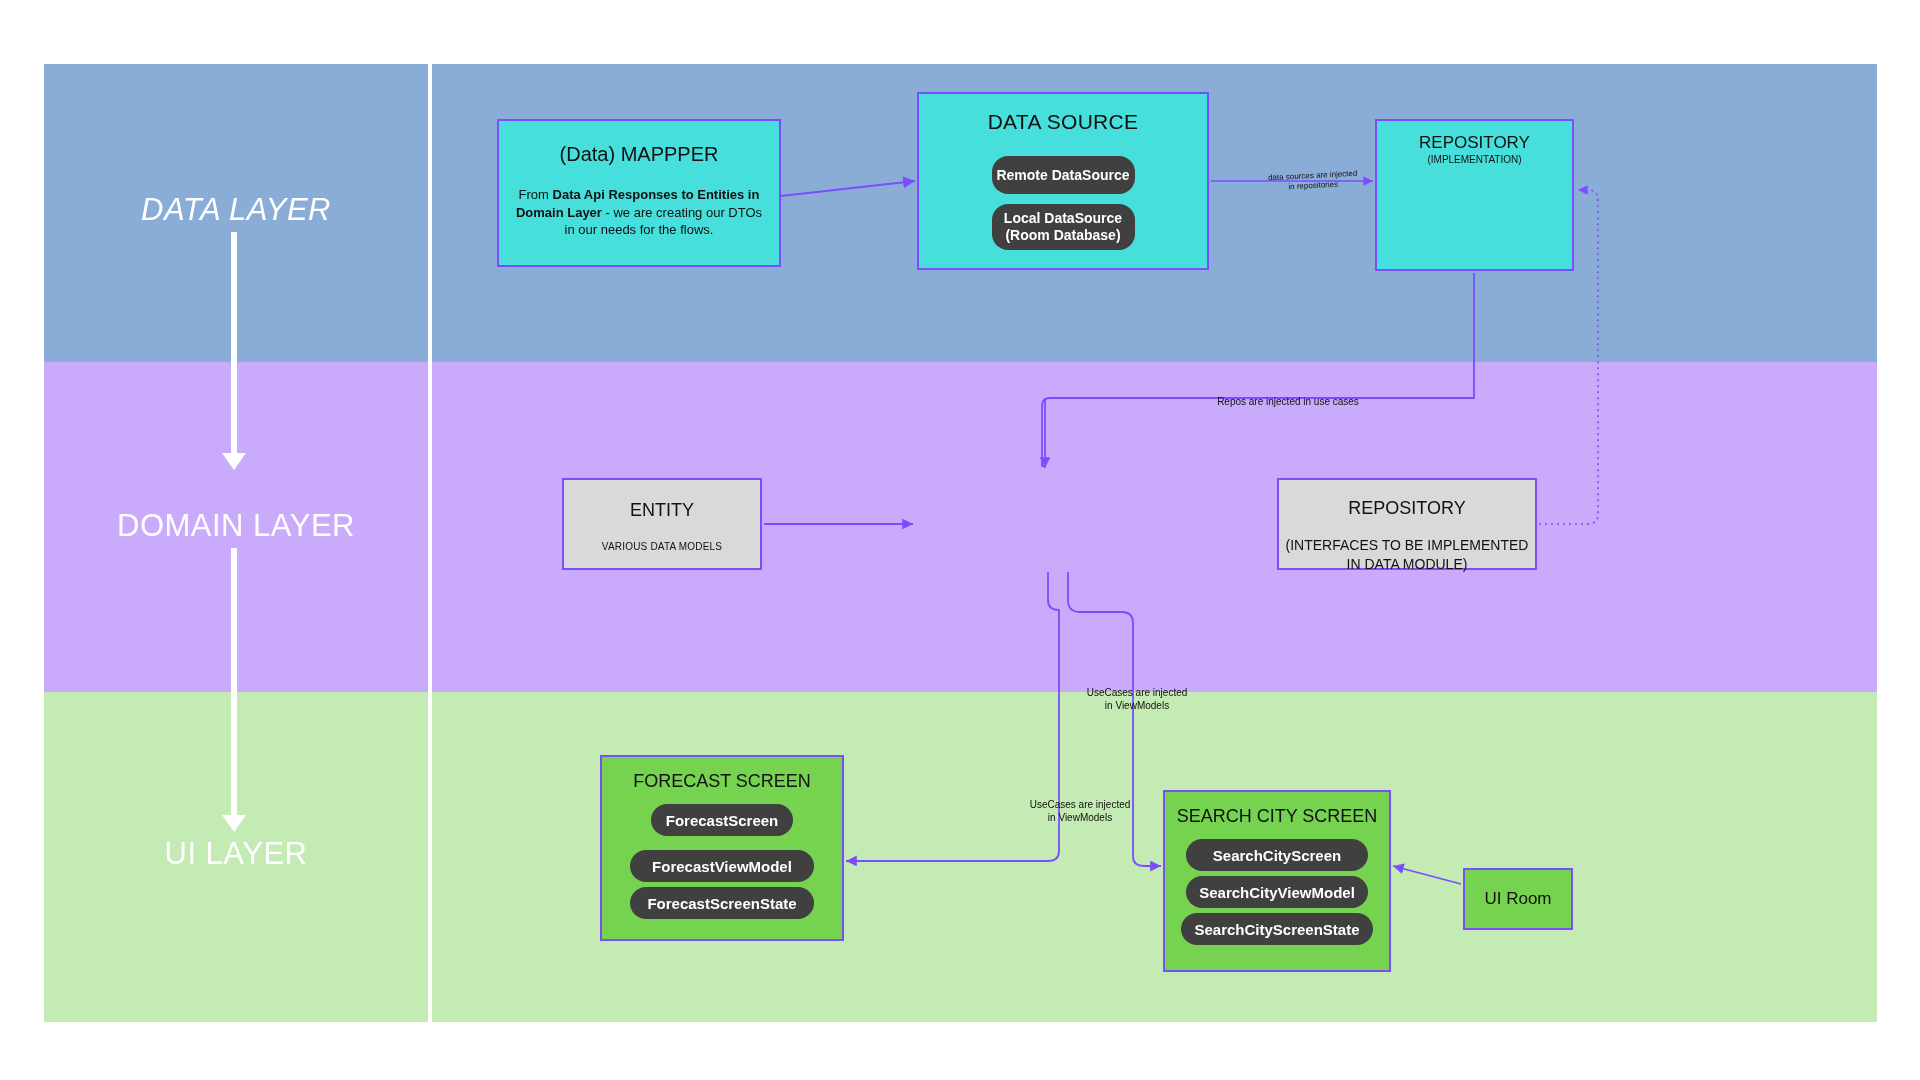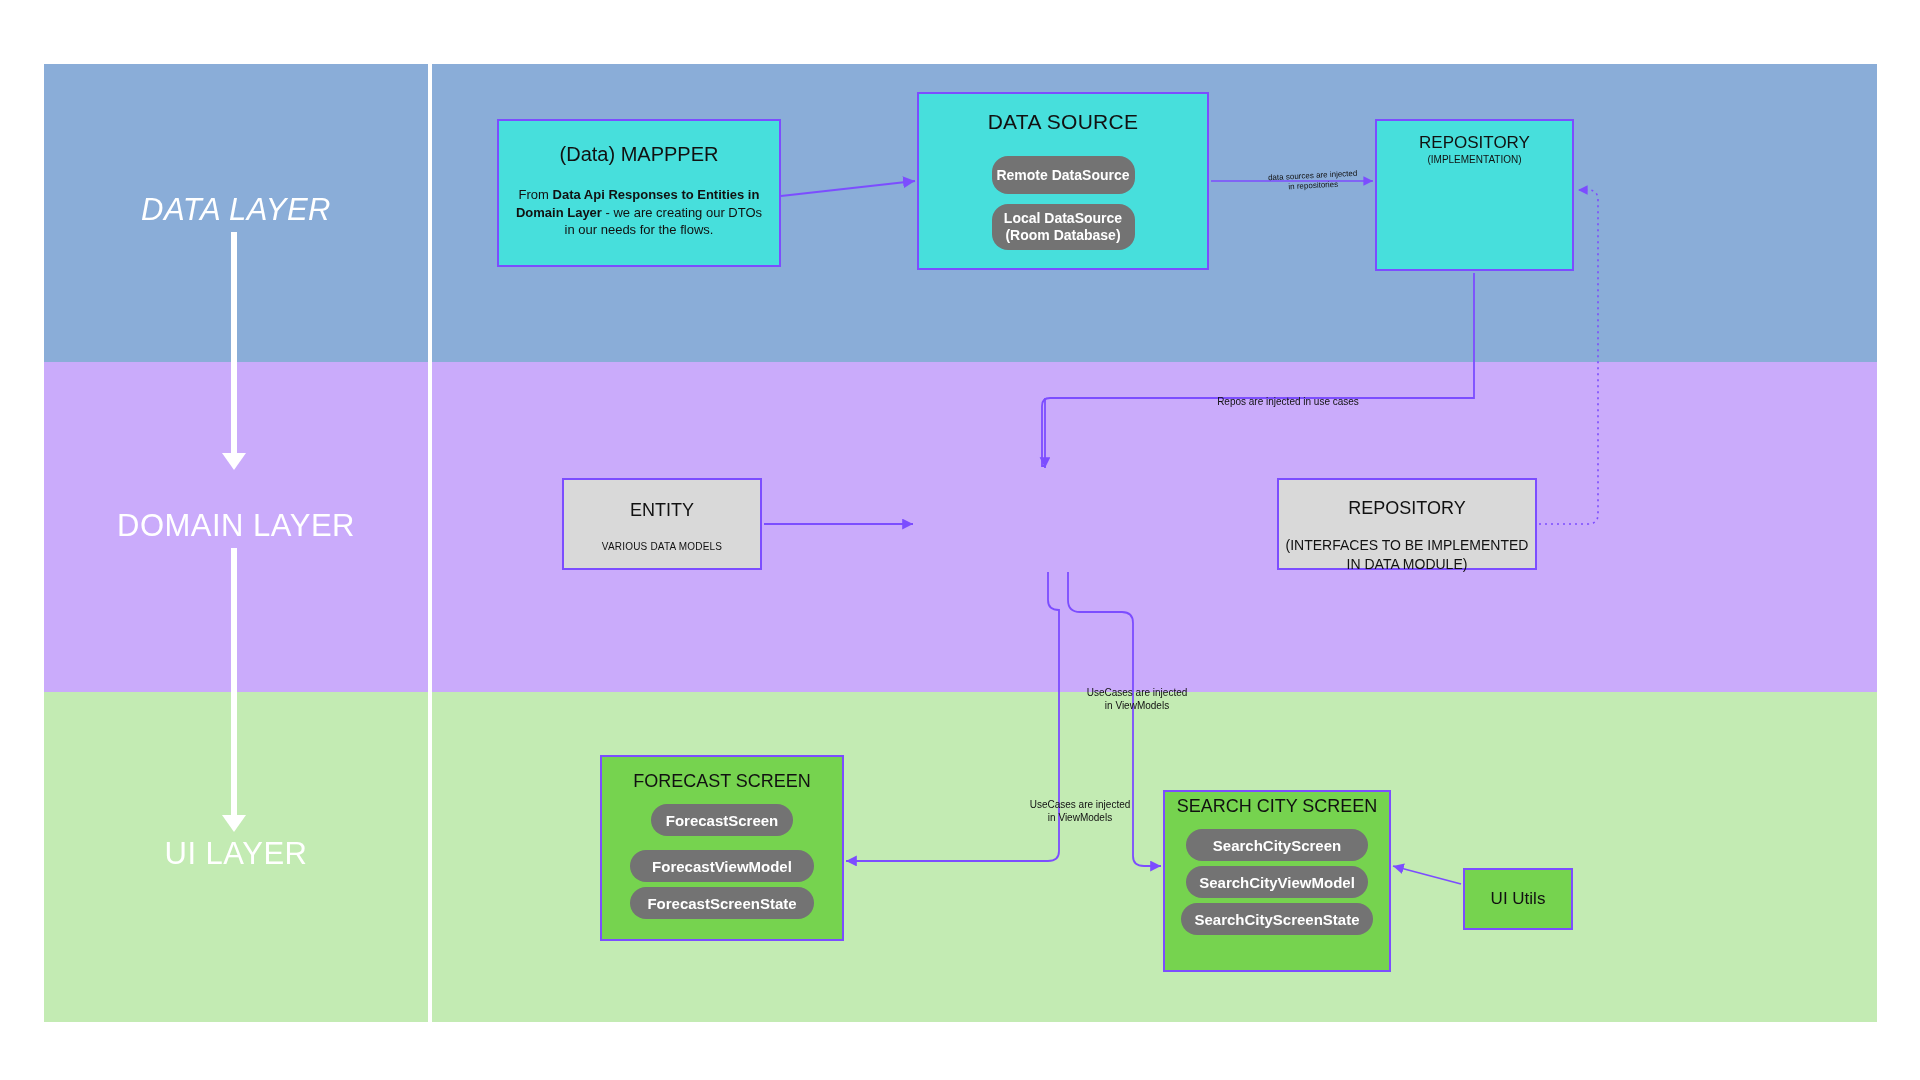--- a/index.html
+++ b/index.html
@@ -48,21 +48,21 @@
   #mapper{left:497px;top:119px;width:284px;height:148px;padding-top:22px;}
   #mapper .title{font-size:20px;}
   #mapper .desc{margin-top:20px;font-size:13px;line-height:1.35;text-align:center;
                 width:252px;color:#111;}
   #mapper .desc b{font-weight:700;}
 
   
   #datasource{left:917px;top:92px;width:292px;height:178px;padding-top:16px;}
   #datasource .title{font-size:21px;letter-spacing:.3px;}
 
-  .pill{background:#737373;color:#fff;border-radius:16px;font-weight:700;
+  .pill{background:#404040;color:#fff;border-radius:16px;font-weight:700;
         display:flex;align-items:center;justify-content:center;text-align:center;}
   #ds-remote{margin-top:22px;width:143px;height:38px;font-size:14px;}
   #ds-local {margin-top:10px;width:143px;height:46px;font-size:14px;line-height:1.25;}
 
   
   #repoimpl{left:1375px;top:119px;width:199px;height:152px;padding-top:12px;}
   #repoimpl .title{font-size:17px;}
   #repoimpl .sub{font-size:10px;color:#111;margin-top:1px;}
   #repoimpl .list{margin-top:18px;font-size:14px;font-weight:700;line-height:1.25;
                   text-align:center;color:#111;}
@@ -84,21 +84,21 @@
                   text-align:center;}
 
   
   #forecast{left:600px;top:755px;width:244px;height:186px;padding-top:14px;}
   #forecast .title{font-size:18px;}
   #fc-screen{margin-top:12px;width:142px;height:32px;font-size:15px;}
   #fc-vm    {margin-top:14px;width:184px;height:32px;font-size:15px;}
   #fc-state {margin-top:5px;width:184px;height:32px;font-size:15px;}
 
   
-  #search{left:1163px;top:790px;width:228px;height:182px;padding-top:4px;}
+  #search{left:1163px;top:790px;width:228px;height:182px;padding-top:14px;}
   #search .title{font-size:18px;}
   #sc-screen{margin-top:12px;width:182px;height:32px;font-size:15px;}
   #sc-vm    {margin-top:5px;width:182px;height:32px;font-size:15px;}
   #sc-state {margin-top:5px;width:192px;height:32px;font-size:15px;}
 
   
   #uiutils{left:1463px;top:868px;width:110px;height:62px;justify-content:center;}
   #uiutils .title{font-size:17px;}
 
   
@@ -205,21 +205,21 @@
   </div>
 
   <div class="box green" id="search">
     <div class="title">SEARCH CITY SCREEN</div>
     <div class="pill" id="sc-screen">SearchCityScreen</div>
     <div class="pill" id="sc-vm">SearchCityViewModel</div>
     <div class="pill" id="sc-state">SearchCityScreenState</div>
   </div>
 
   <div class="box green" id="uiutils">
-    <div class="title">UI Utils</div>
+    <div class="title">UI Room</div>
   </div>
 
   <div class="edge-label" id="lbl-uc-vm1">UseCases are injected
 in ViewModels</div>
   <div class="edge-label" id="lbl-uc-vm2">UseCases are injected
 in ViewModels</div>
 
 </div>
 
 </body></html>

